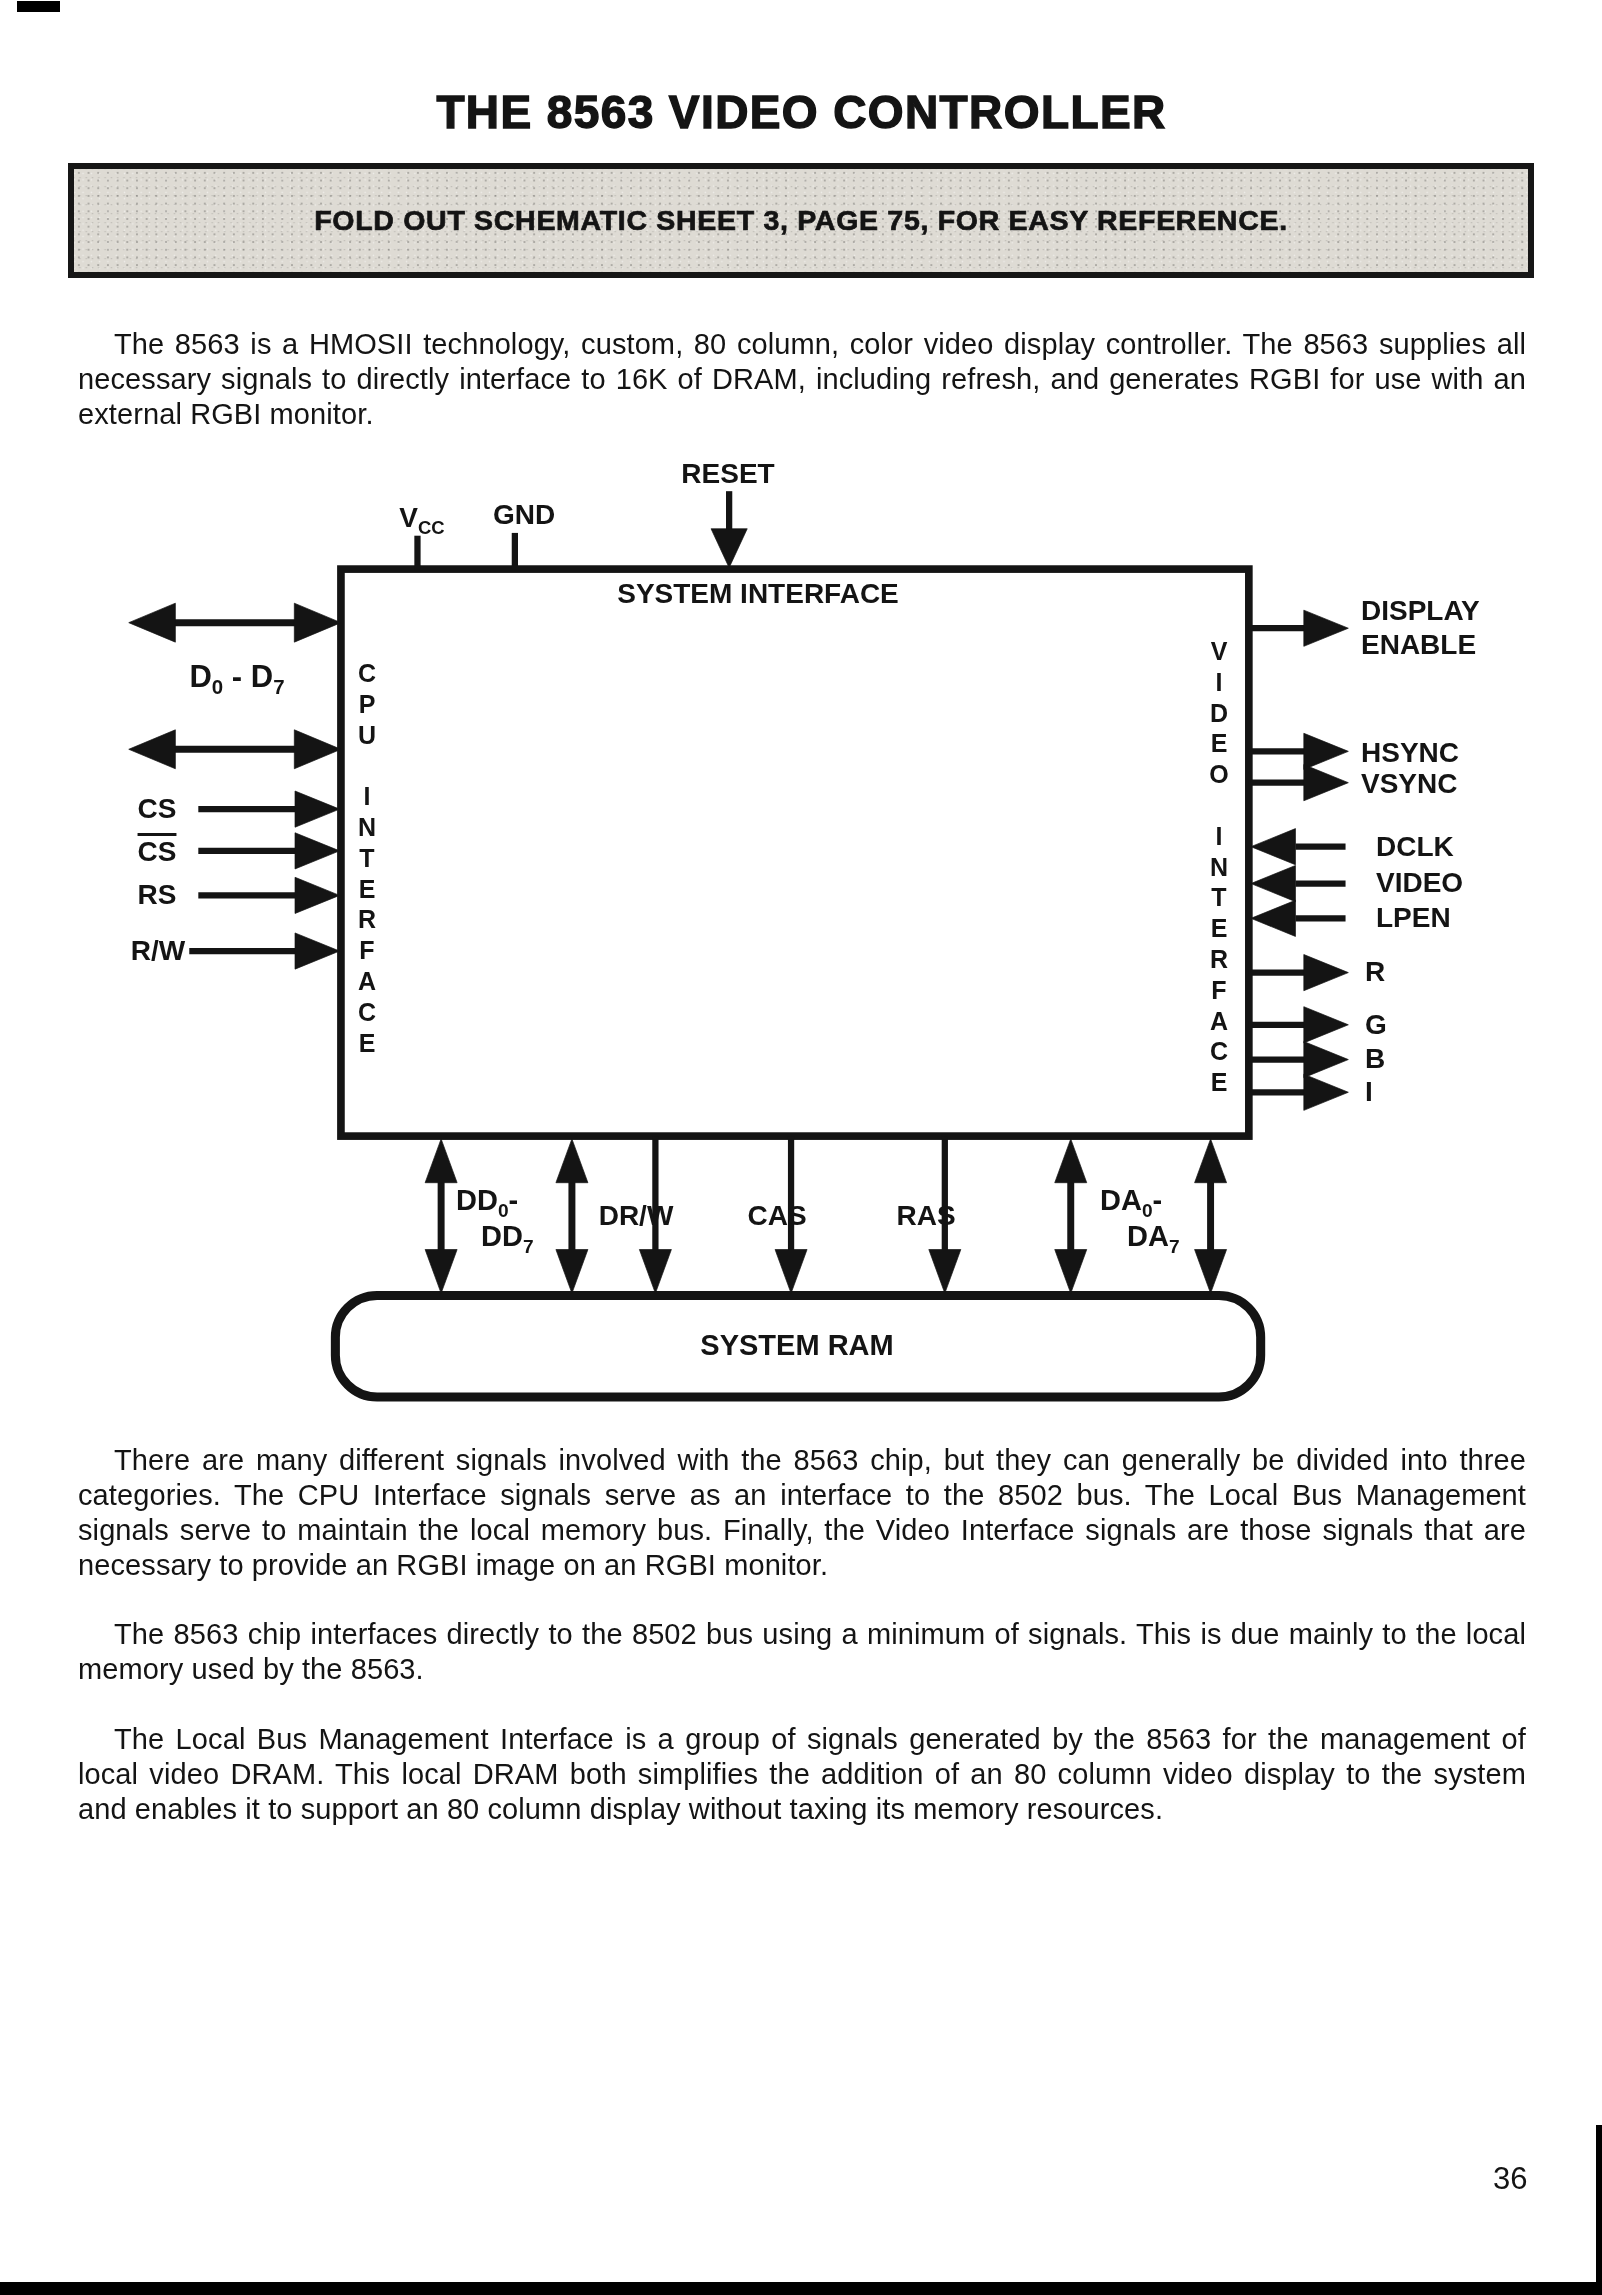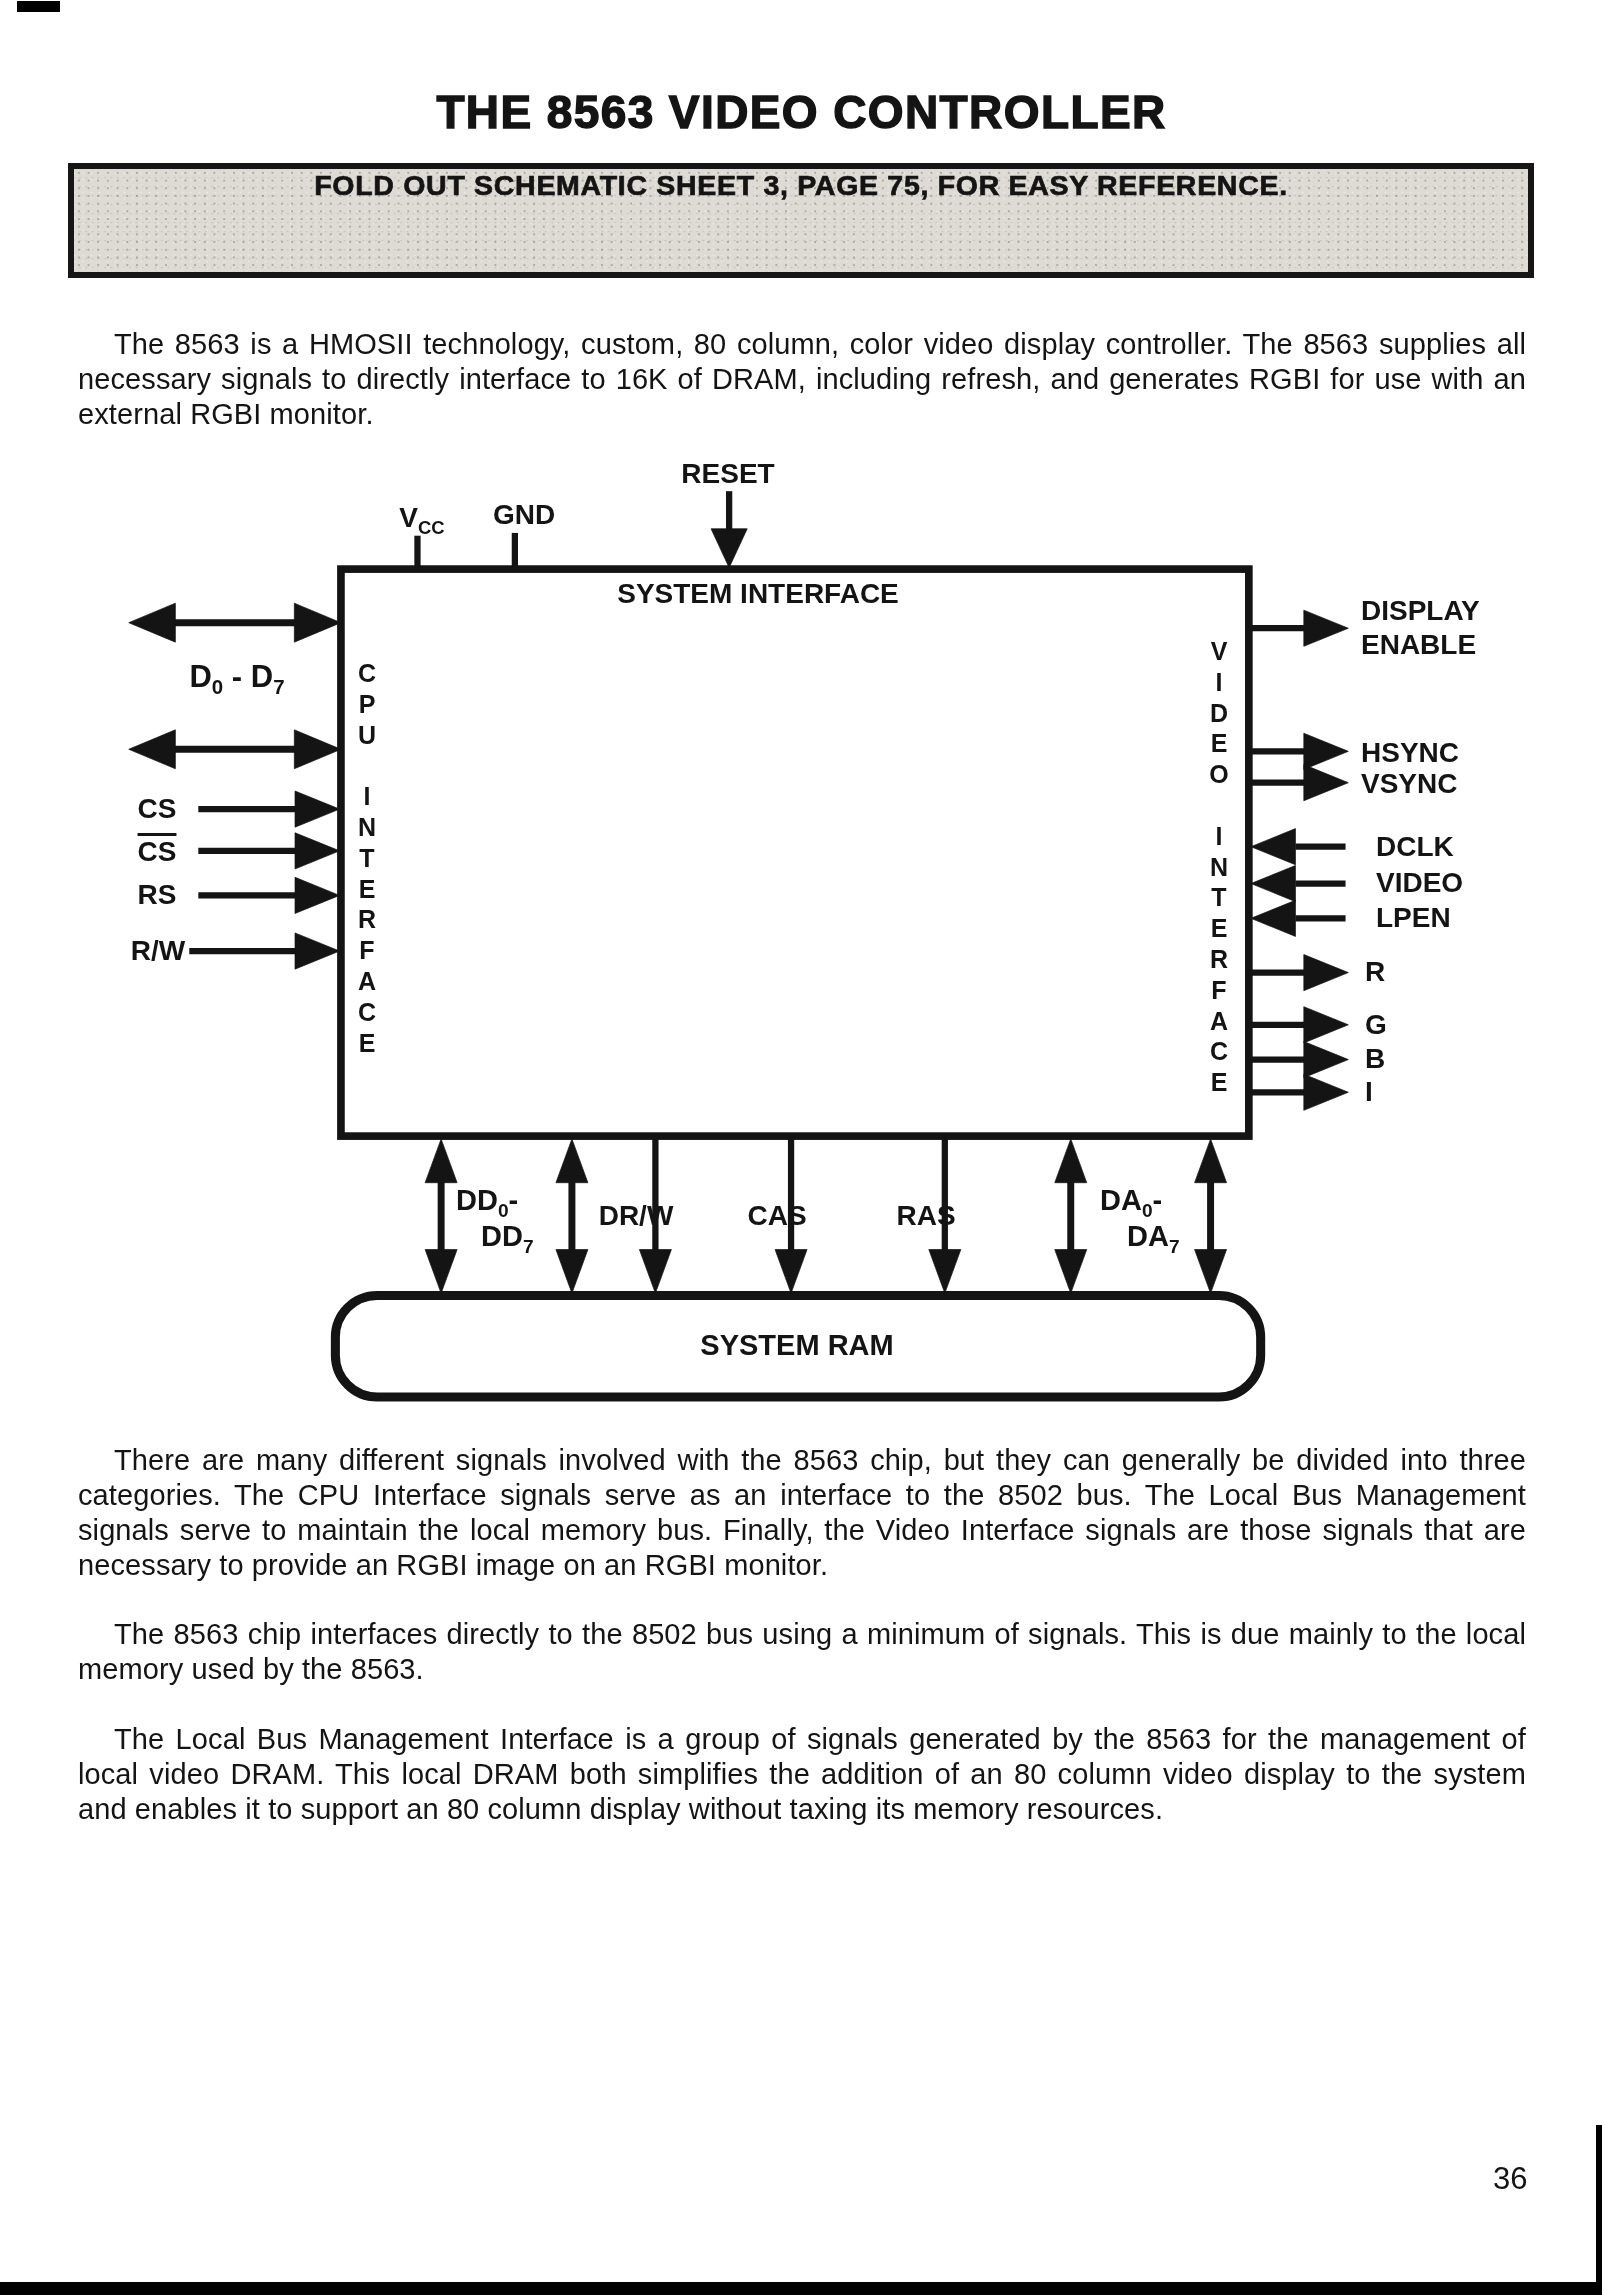--- a/index.html
+++ b/index.html
@@ -5,21 +5,21 @@
   html,body{margin:0;padding:0;background:#777;}
   .page{position:relative;width:1603px;height:2295px;background:#ffffff;
         font-family:"Liberation Sans",sans-serif;color:#141414;overflow:hidden;}
 
   
   .title{position:absolute;top:85px;left:0;width:100%;text-align:center;
          font-size:46px;font-weight:bold;letter-spacing:1.4px;
          -webkit-text-stroke:1.4px #141414;}
   .banner{position:absolute;left:68px;top:163px;width:1466px;height:115px;
           box-sizing:border-box;border:6.3px solid #161616;
-          display:flex;align-items:flex-start;justify-content:center;
+          display:flex;align-items:center;justify-content:center;
           background-color:#dedbd4;
           background-image:
             radial-gradient(circle, rgba(0,0,0,.22) 0.8px, transparent 1.3px),
             radial-gradient(circle, rgba(0,0,0,.15) 0.7px, transparent 1px),
             radial-gradient(circle, rgba(255,255,255,.5) 0.7px, transparent 1px);
           background-size:9.7px 7.7px,6.3px 9px,8.3px 6.3px;
           background-position:0 0,2.8px 4.2px,4.9px 1.4px;}
   .banner-text{font-size:28.5px;font-weight:bold;letter-spacing:0.7px;
                -webkit-text-stroke:0.7px #141414;}
   .body-text{position:absolute;left:78px;width:1448px;font-size:29px;

